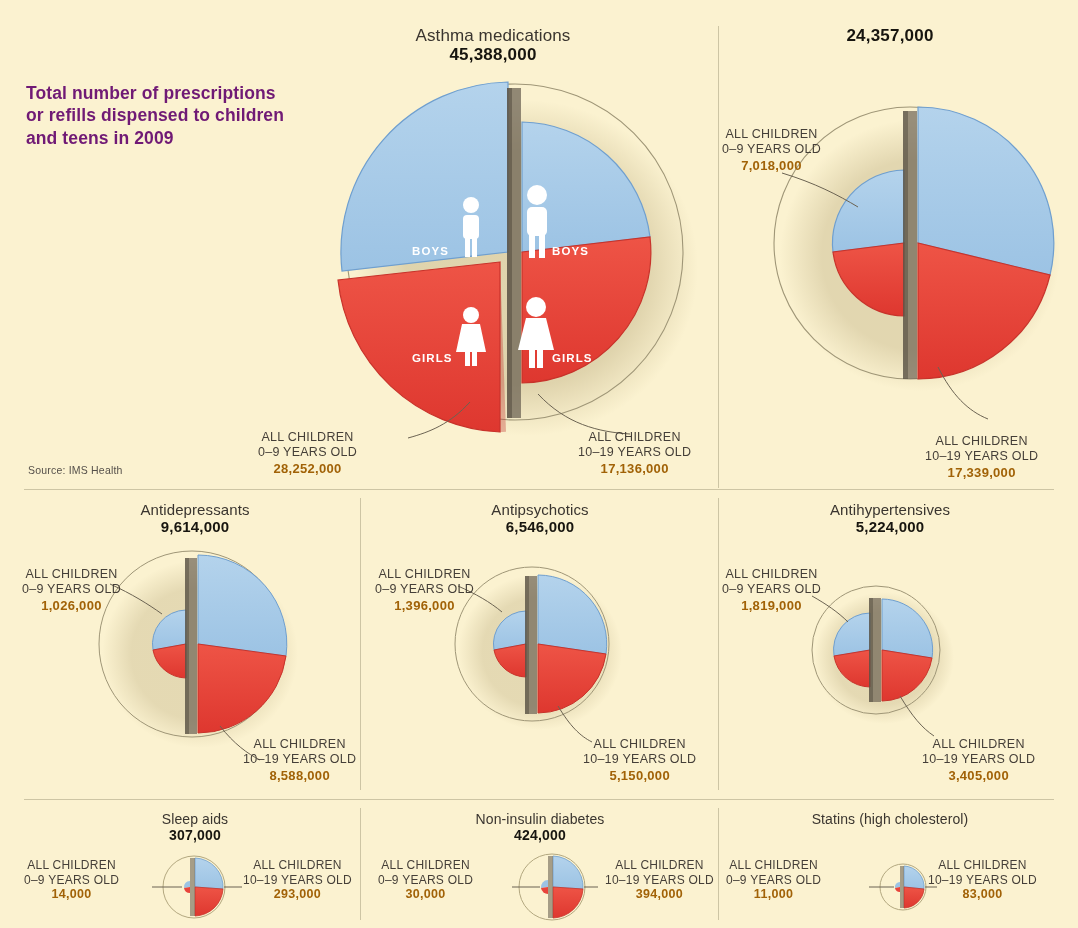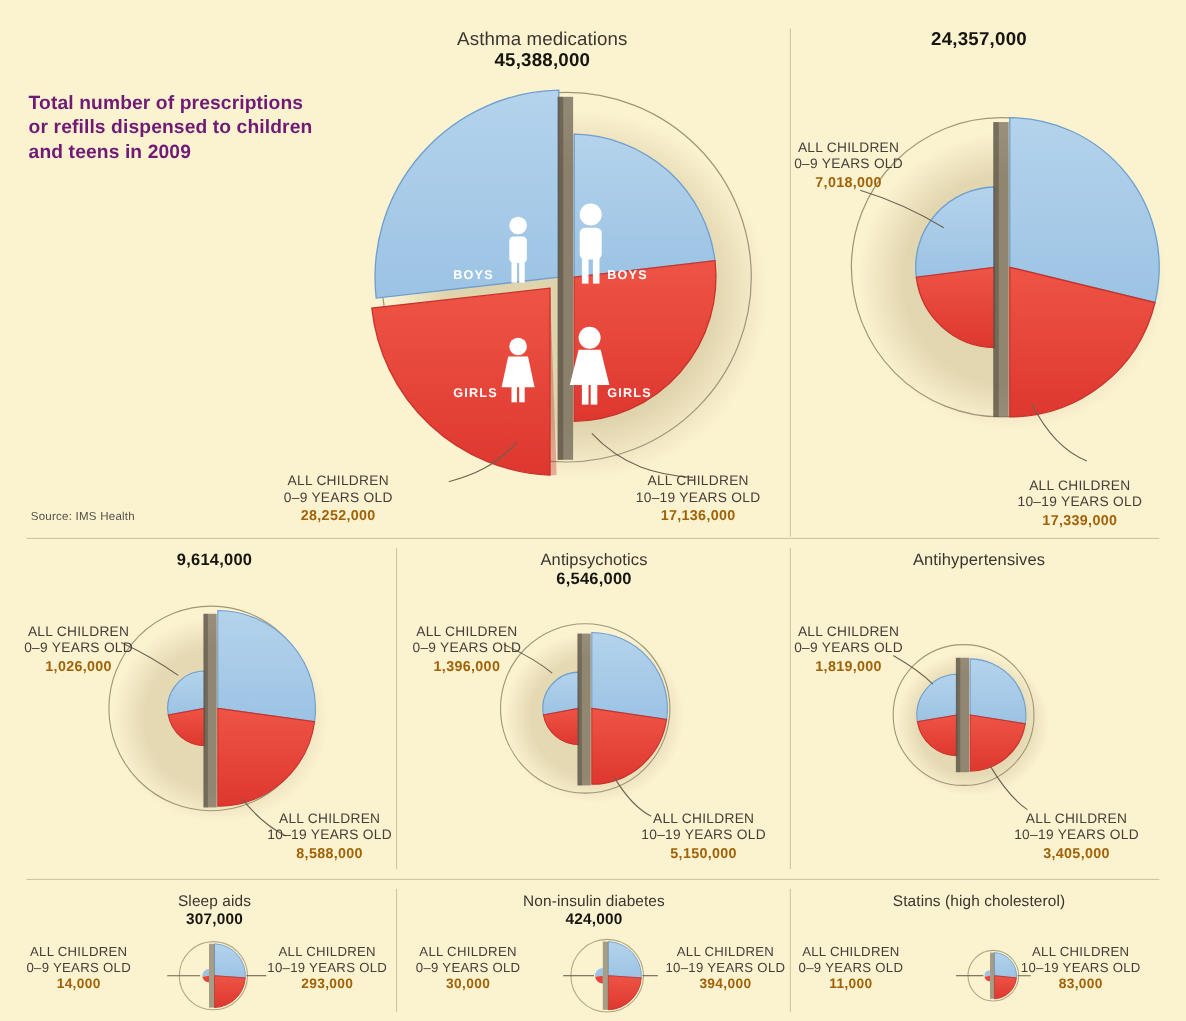--- a/index.html
+++ b/index.html
@@ -202,20 +202,21 @@
     <div class="l2">0–9 YEARS OLD</div>
     <div class="val">7,018,000</div>
   </div>
   <div class="callout leftal" style="left:925px;top:434px;">
     <div class="l1">ALL CHILDREN</div>
     <div class="l2">10–19 YEARS OLD</div>
     <div class="val">17,339,000</div>
   </div>
 
   <div class="ptitle small" style="left:60px;top:502px;width:270px;">
+    <div class="name">Antidepressants</div>
     <div class="num">9,614,000</div>
   </div>
   <div class="pie" style="left:108px;top:558px;">
     <svg width="230" height="220" viewBox="0 0 230 220">
       <defs>
         <linearGradient id="blueGrC" x1="0" y1="0" x2="0" y2="1">
             <stop offset="0%" stop-color="#b4d3ec"></stop>
             <stop offset="100%" stop-color="#9cc3e4"></stop>
           </linearGradient>
         <linearGradient id="redGrC" x1="0" y1="0" x2="0" y2="1">
@@ -296,20 +297,21 @@
     <div class="val">1,396,000</div>
   </div>
   <div class="callout leftal" style="left:583px;top:737px;">
     <div class="l1">ALL CHILDREN</div>
     <div class="l2">10–19 YEARS OLD</div>
     <div class="val">5,150,000</div>
   </div>
 
   <div class="ptitle small" style="left:755px;top:502px;width:270px;">
     <div class="name">Antihypertensives</div>
+    <div class="num">5,224,000</div>
   </div>
   <div class="pie" style="left:812px;top:588px;">
     <svg width="190" height="180" viewBox="0 0 190 180">
       <defs>
         <linearGradient id="blueGrE" x1="0" y1="0" x2="0" y2="1">
             <stop offset="0%" stop-color="#b4d3ec"></stop>
             <stop offset="100%" stop-color="#9cc3e4"></stop>
           </linearGradient>
         <linearGradient id="redGrE" x1="0" y1="0" x2="0" y2="1">
             <stop offset="0%" stop-color="#ee5446"></stop>

